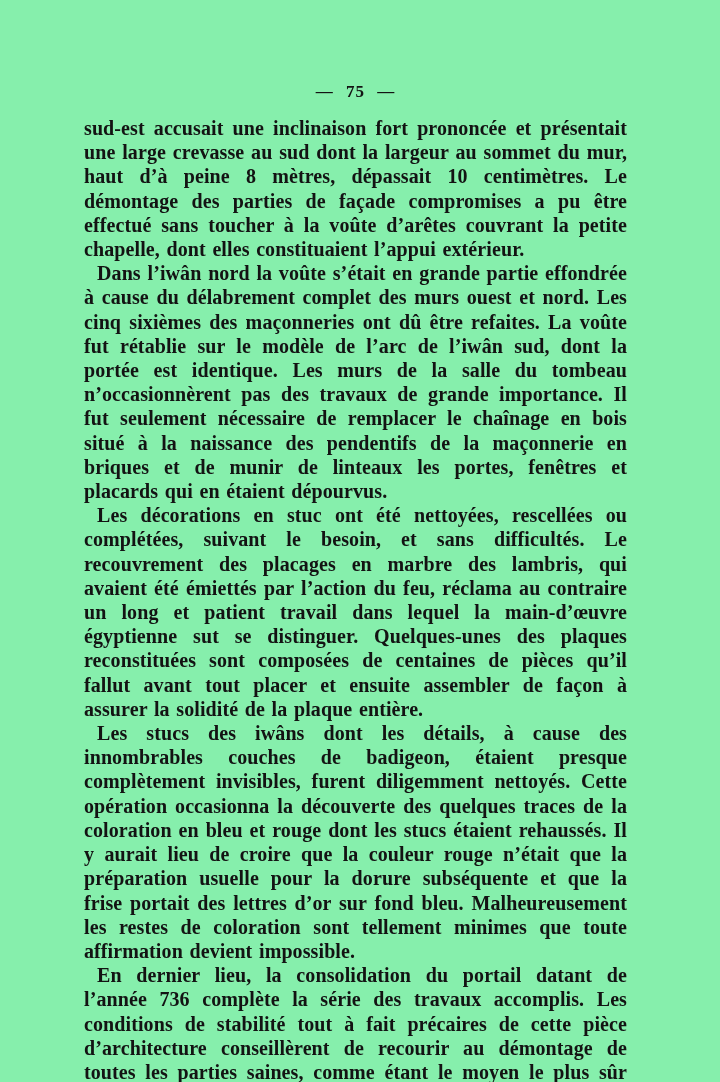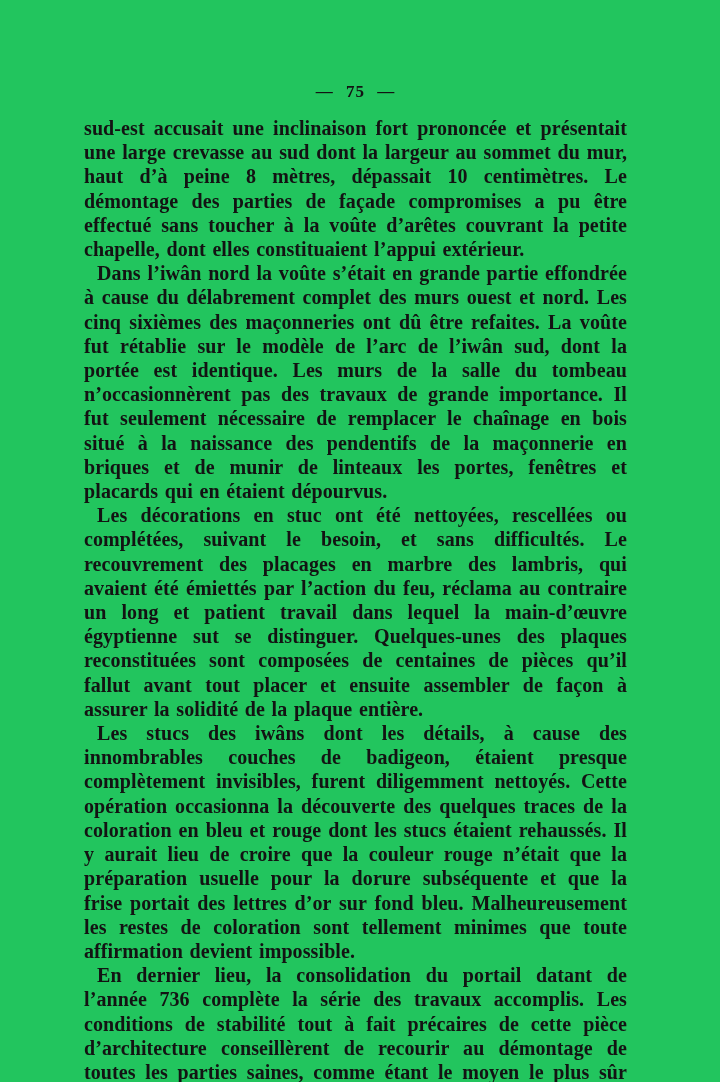--- a/index.html
+++ b/index.html
@@ -5,21 +5,21 @@
   html, body {
     margin: 0;
     padding: 0;
     background: #f4f4f4;
   }
   .page {
     position: relative;
     width: 720px;
     height: 1082px;
     margin: 0 auto;
-    background: #22c55e;
+    background: #86efac;
     color: #131313;
     font-family: "Liberation Serif", "DejaVu Serif", serif;
     overflow: hidden;
   }
   .page-number {
     position: absolute;
     top: 82px;
     left: 84px;
     width: 543px;
     text-align: center;

